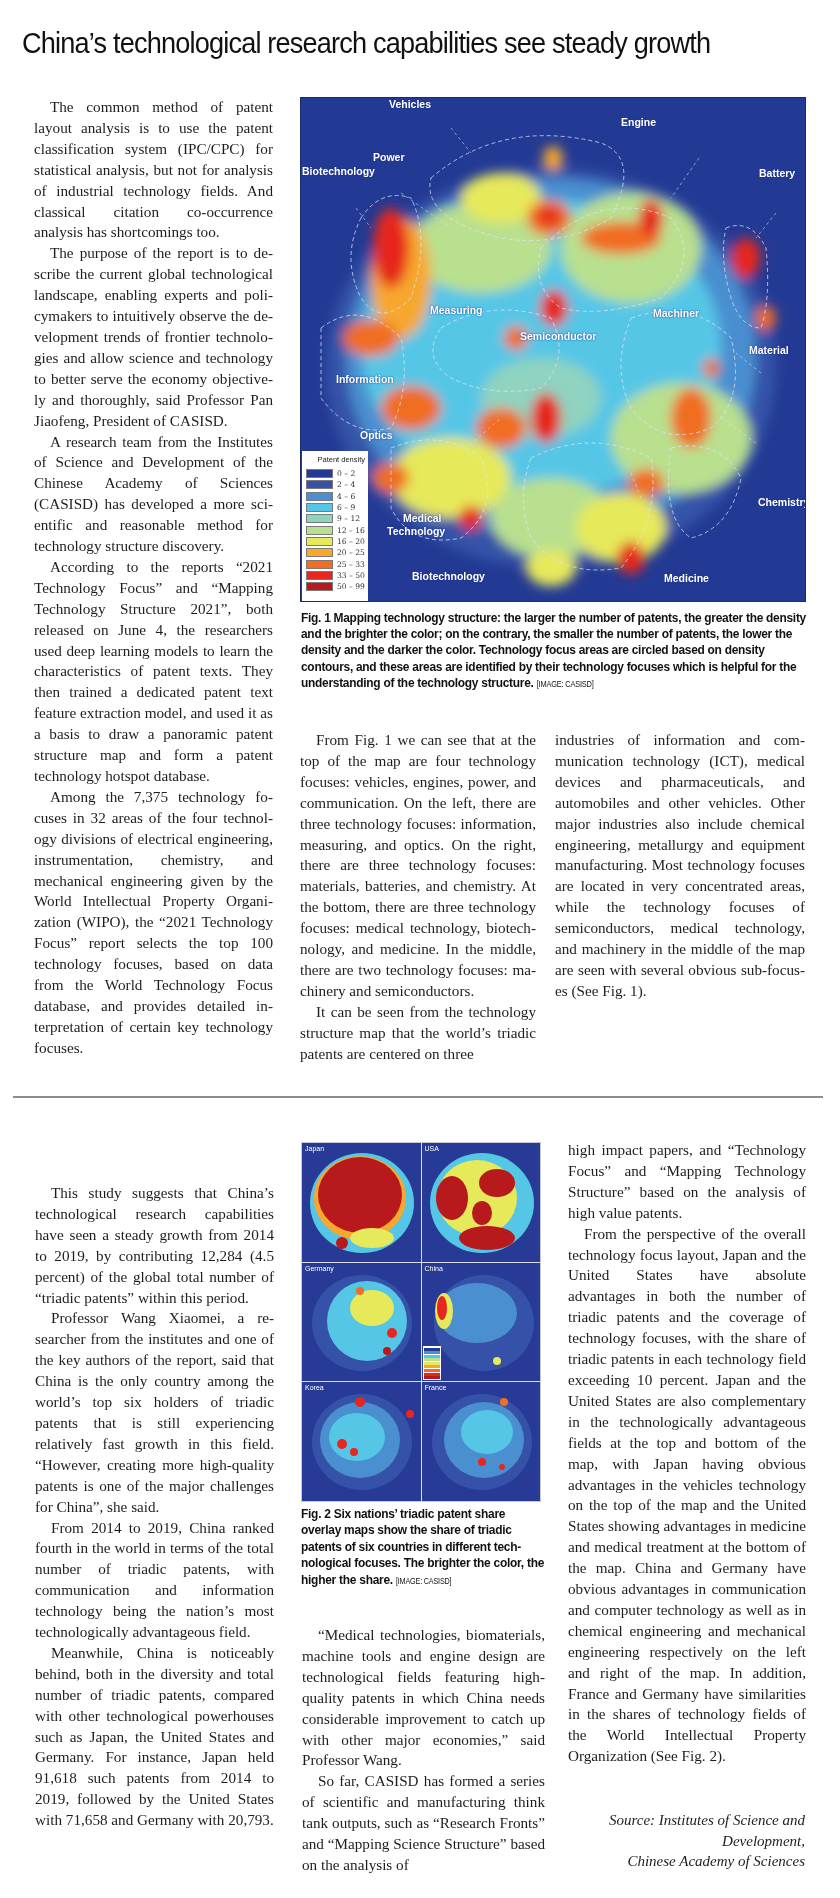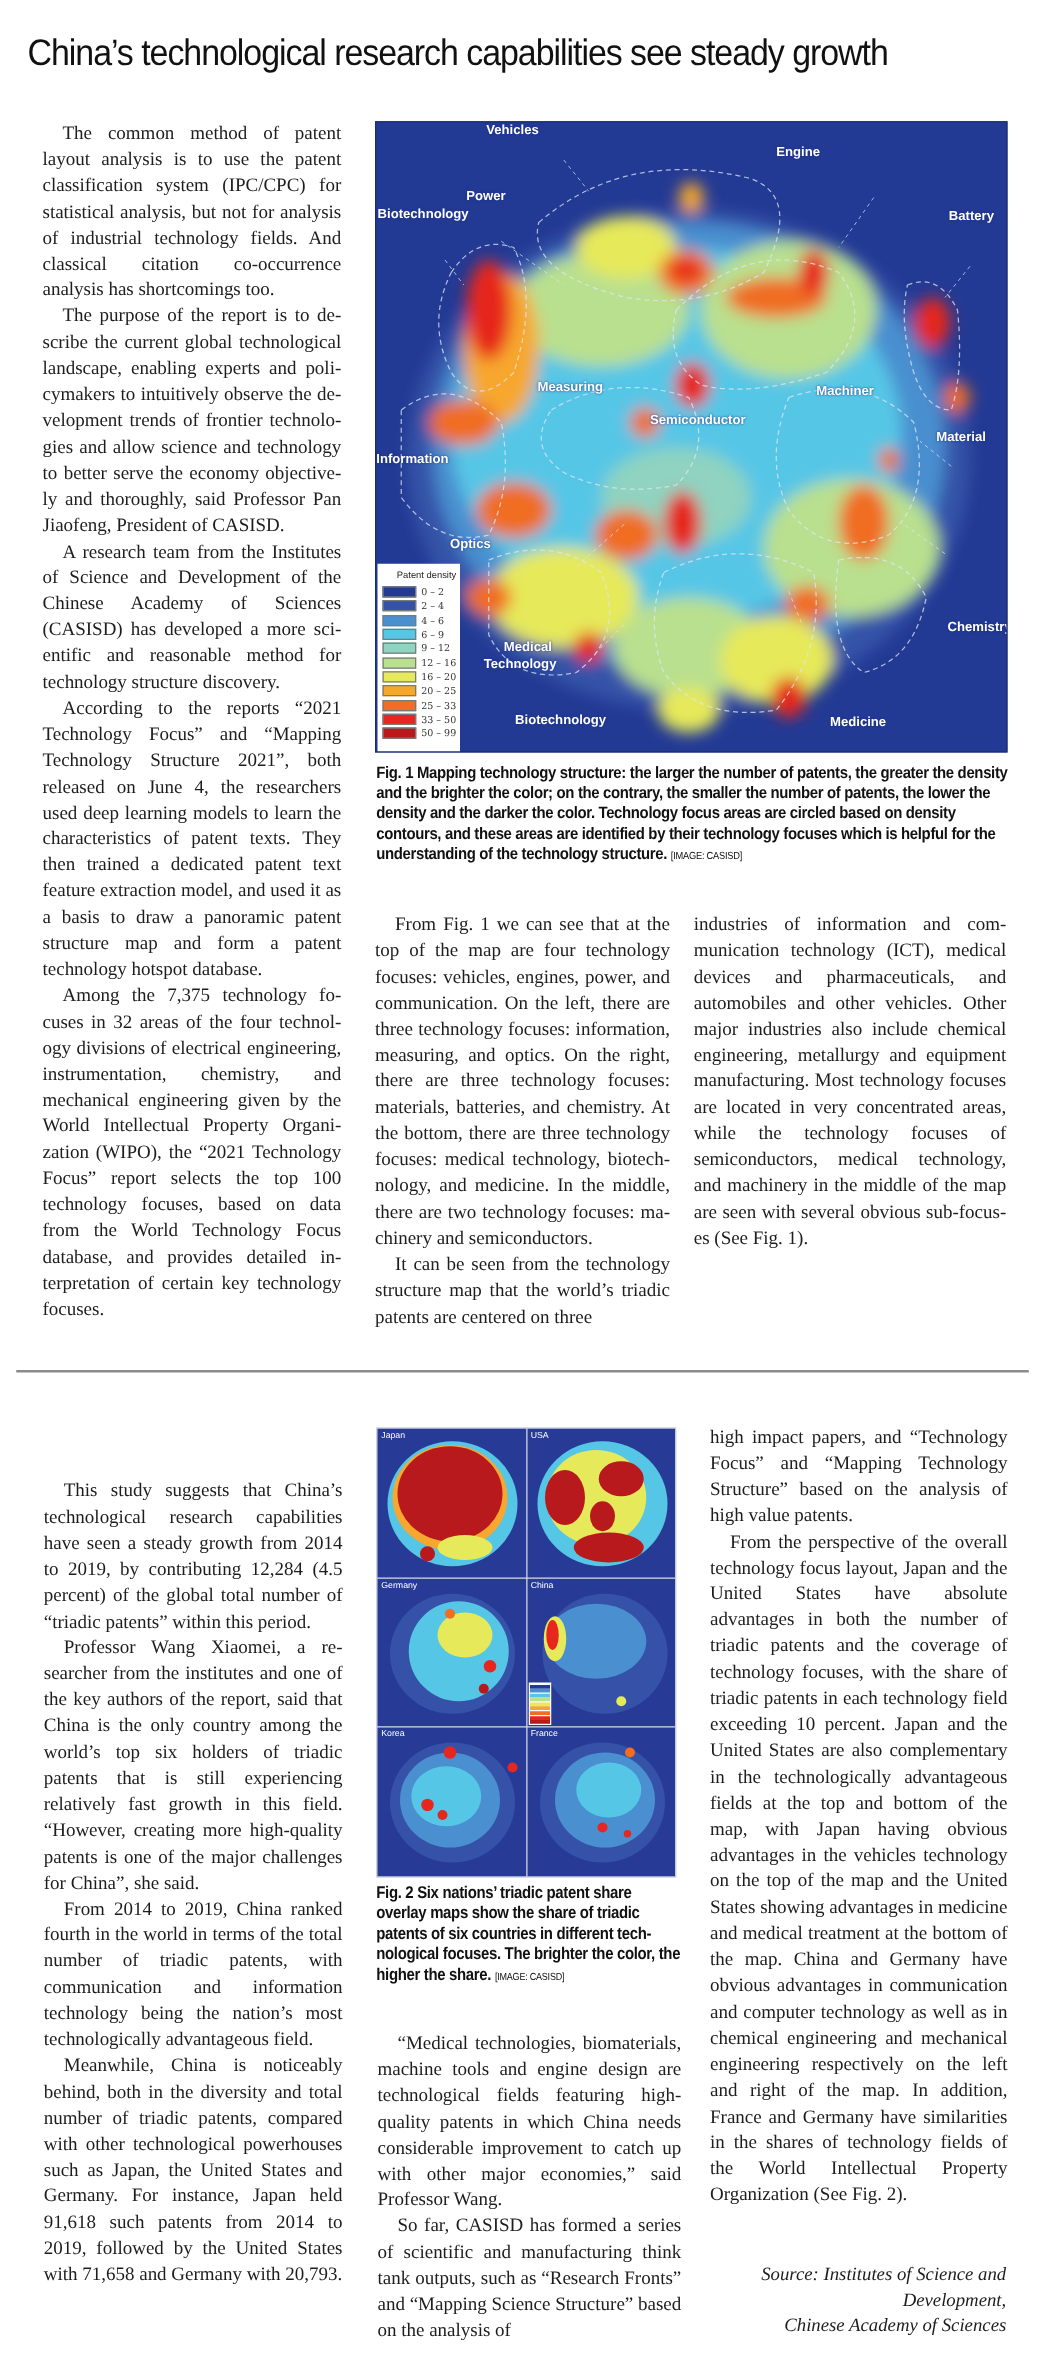--- a/index.html
+++ b/index.html
@@ -172,21 +172,21 @@
 
   <span class="map-label" style="left:88px; top:0px;">Vehicles</span>
   <span class="map-label" style="left:320px; top:18px;">Engine</span>
   <span class="map-label" style="left:72px; top:53px;">Power</span>
   <span class="map-label" style="left:1px; top:67px;">Biotechnology</span>
   <span class="map-label" style="left:458px; top:69px;">Battery</span>
   <span class="map-label" style="left:129px; top:206px;">Measuring</span>
   <span class="map-label" style="left:352px; top:209px;">Machiner</span>
   <span class="map-label" style="left:219px; top:232px;">Semiconductor</span>
   <span class="map-label" style="left:448px; top:246px;">Material</span>
-  <span class="map-label" style="left:0px; top:263px;">Information</span>
+  <span class="map-label" style="left:0px; top:275px;padding-left:35px;">Information</span>
   <span class="map-label" style="left:59px; top:331px;">Optics</span>
   <span class="map-label" style="left:102px; top:414px;">Medical</span>
   <span class="map-label" style="left:86px; top:427px;">Technology</span>
   <span class="map-label" style="left:111px; top:472px;">Biotechnology</span>
   <span class="map-label" style="left:457px; top:398px;">Chemistry</span>
   <span class="map-label" style="left:363px; top:474px;">Medicine</span>
 
   <div class="legend">
     <div class="legend-title">Patent density</div>
     <div id="legend-rows">

